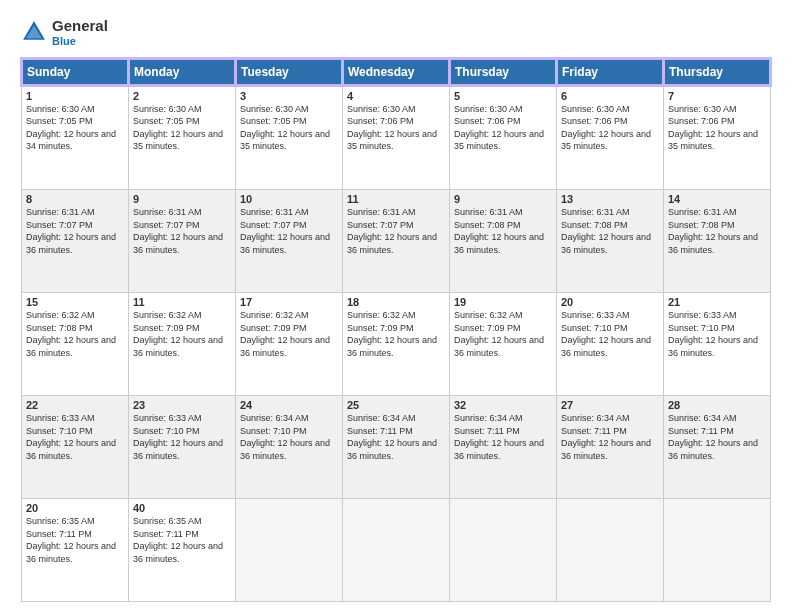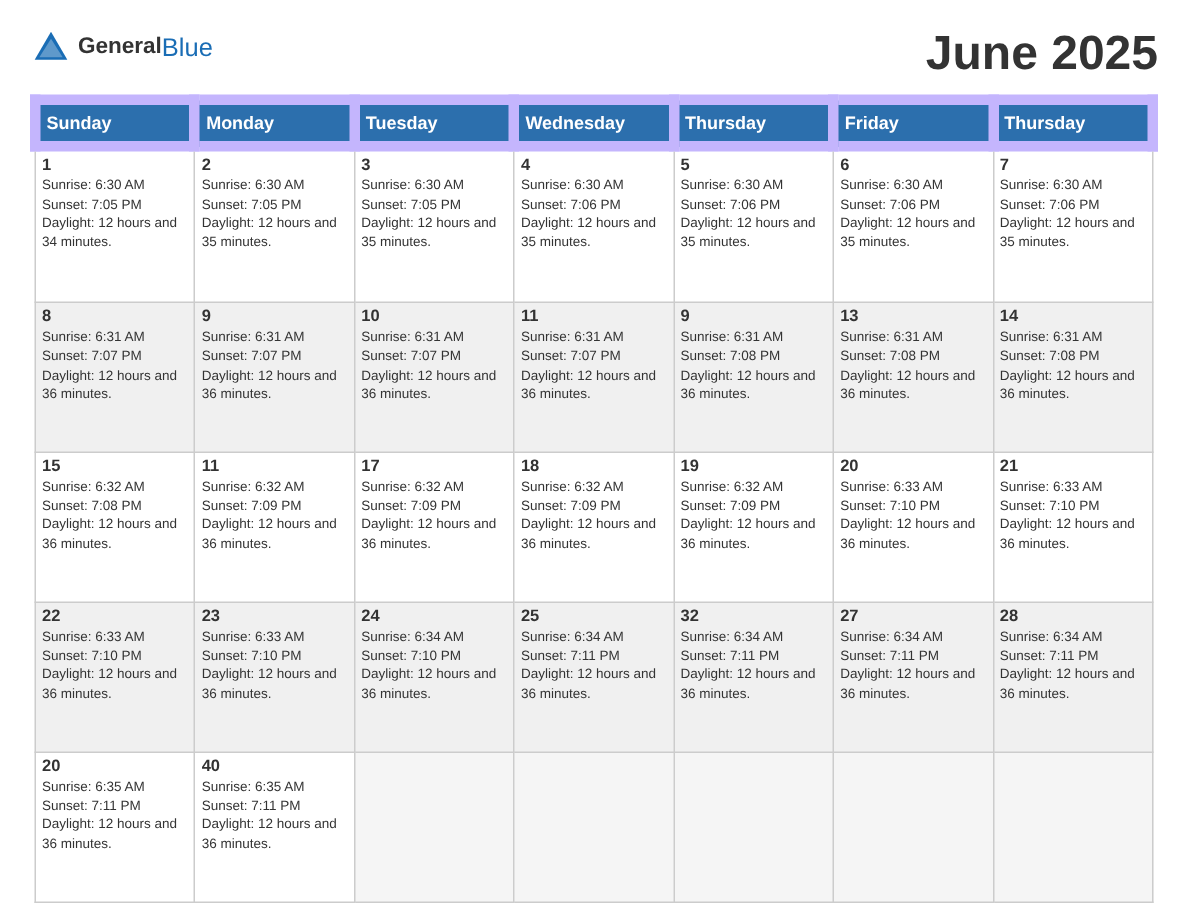--- a/index.html
+++ b/index.html
@@ -23,30 +23,31 @@
       align-items: flex-start;
       margin-bottom: 10px;
     }
     .logo {
       display: flex;
       align-items: center;
       gap: 4px;
     }
     .logo-text {
       display: flex;
+      flex-direction: column;
       line-height: 1.1;
     }
     .logo-general {
       font-size: 15px;
       font-weight: bold;
       color: #333;
     }
     .logo-blue {
-      font-size: 17px;
-      font-weight: normal;
+      font-size: 11px;
+      font-weight: bold;
       color: #1a6db5;
     }
     .logo-icon {
       width: 28px;
       height: 28px;
     }
     .title-section {
       text-align: right;
     }
     .month-title {
@@ -64,21 +65,21 @@
       border-collapse: collapse;
       flex: 1;
     }
     .calendar th {
       background-color: #2c6fad;
       color: white;
       font-size: 12px;
       font-weight: bold;
       padding: 5px 4px;
       text-align: left;
-      border: 7px solid #c4b5fd;
+      border: 3px solid #c4b5fd;
     }
     .calendar td {
       border: 1px solid #ccc;
       vertical-align: top;
       padding: 3px 4px;
       width: calc(100% / 7);
       background: #fff;
       font-size: 9.5px;
       color: #333;
     }
@@ -109,21 +110,20 @@
       <svg class="logo-icon" viewBox="0 0 36 36">
         <polygon points="18,4 32,28 4,28" fill="#1a6db5"></polygon>
         <polygon points="18,10 28,26 8,26" fill="#fff" opacity="0.3"></polygon>
       </svg>
       <div class="logo-text">
         <span class="logo-general">General</span>
         <span class="logo-blue">Blue</span>
       </div>
     </div>
     <div class="title-section">
-      <div class="month-title">June 2025</div>
     </div>
   </div>
 
   <table class="calendar">
     <thead>
       <tr>
         <th>Sunday</th>
         <th>Monday</th>
         <th>Tuesday</th>
         <th>Wednesday</th>

